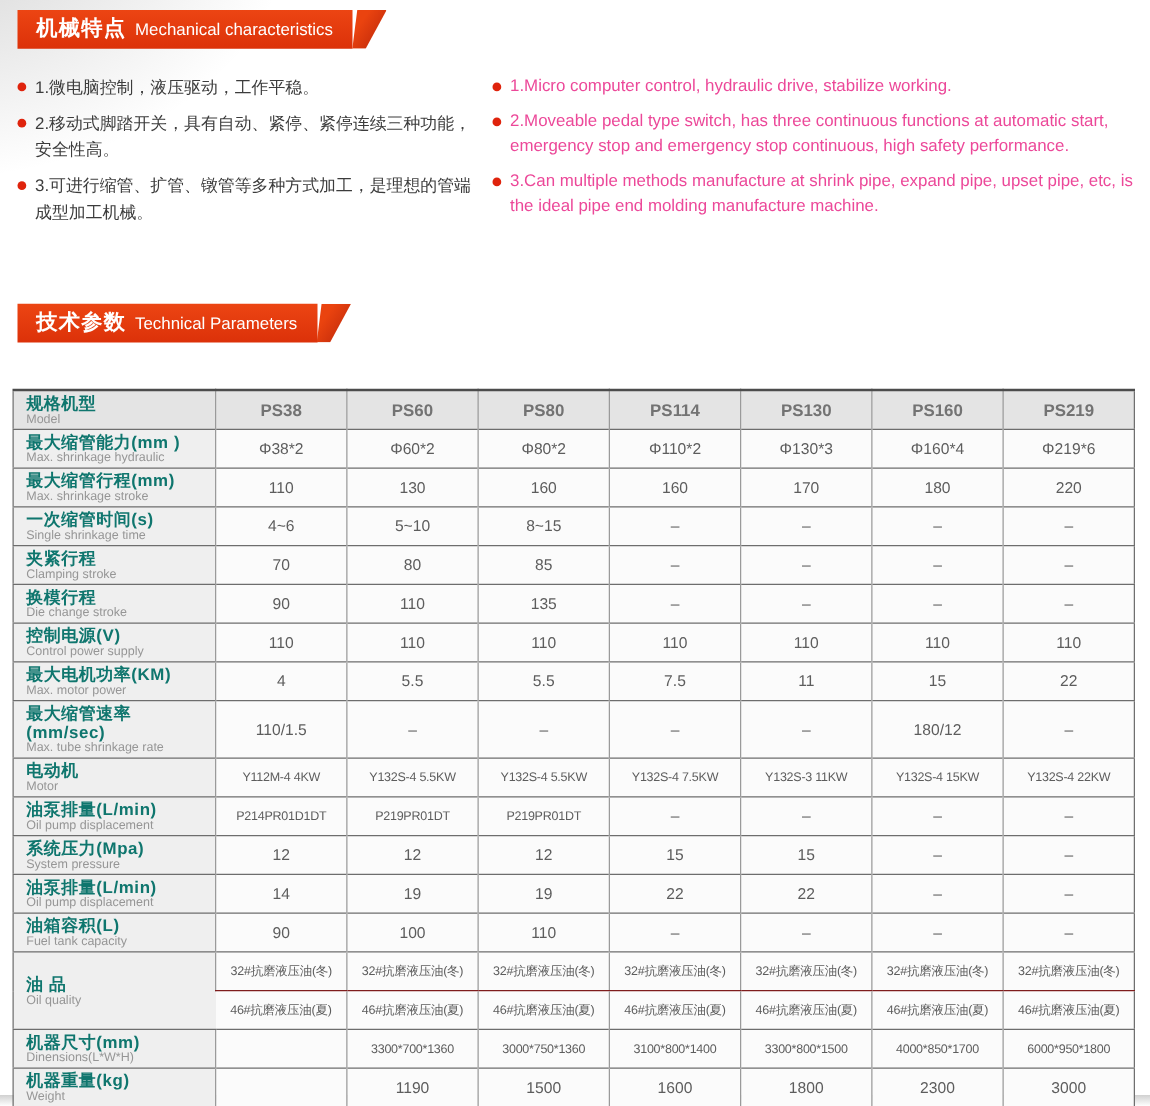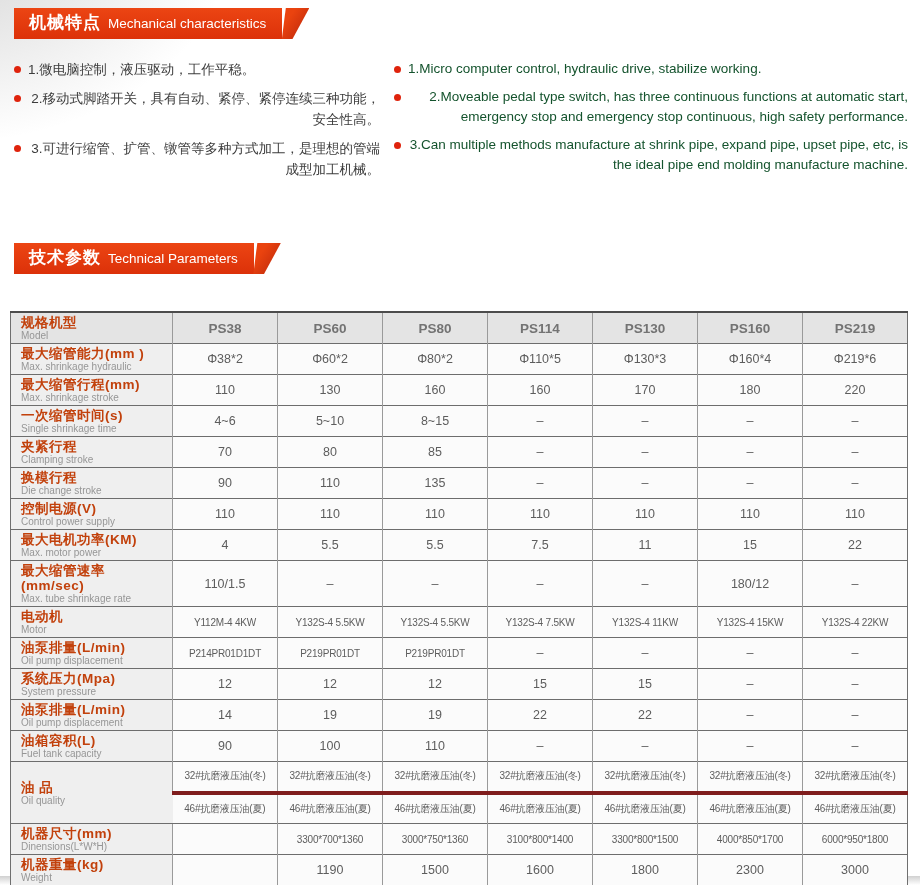--- a/index.html
+++ b/index.html
@@ -24,42 +24,42 @@
   .banner .zh { font-size:17px; font-weight:bold; letter-spacing:1px; }
   .banner .en { font-size:13.5px; margin-left:7px; }
   .banner1 { margin-top:8px; }
   .banner2 { margin-top:36px; }
 
   
   .features { display:flex; gap:14px; padding:20px 12px 0 14px; min-height:168px; align-items:flex-start; }
   .col-zh { width:366px; flex-shrink:0; }
   .col-en { flex:1; }
   .features ul { list-style:none; }
-  .features li { display:flex; gap:7px; margin-bottom:8px;text-align:right; }
+  .features li { display:flex; gap:7px; margin-bottom:8px; }
   .dot { flex-shrink:0; width:7px; height:7px; border-radius:50%; background:#df230c; margin-top:7px; }
   .col-zh .btxt { font-size:13.5px; line-height:21px; color:#3c3c3c; }
-  .col-en .btxt { font-size:13.5px; line-height:20px; color:#14532d; }
+  .col-en .btxt { font-size:13.5px; line-height:20px; color:#ec4899; }
 
   
   .table-wrap { margin:37px 10px 0 10px; }
   table { width:898px; border-collapse:collapse; table-layout:fixed;
           border:1px solid #6f6f6f; border-top:2px solid #4c4c4c; }
   col.c-label { width:162px; }
   tr { height:31px; }
   tr.head { height:30px; }
   th, td { border-left:1px solid #9a9a9a; border-top:1px solid #6d6d6d; vertical-align:middle; }
   th:first-child, td:first-child { border-left:none; }
   tr.head th { background:#e4e4e4; }
   th.model { font-size:13.5px; font-weight:bold; color:#737373; text-align:center; }
   td.lbl, th.lbl { background:#efefef; text-align:left; padding:2px 4px 2px 10px; }
-  .lbl .zh { display:block; font-size:13.5px; font-weight:bold; color:#c2410c; line-height:15px; letter-spacing:.5px; }
+  .lbl .zh { display:block; font-size:13.5px; font-weight:bold; color:#0f766e; line-height:15px; letter-spacing:.5px; }
   .lbl .en { display:block; font-size:10px; font-weight:normal; color:#969696; line-height:11px; }
   td.val { background:#fbfbfb; text-align:center; font-size:12.5px; color:#5d5d5d; }
   td.val.compact { font-size:10px; letter-spacing:-.2px; }
-  tr.oil-top td.val { border-bottom:4px solid #7f1d1d; }
+  tr.oil-top td.val { border-bottom:1px solid #7f1d1d; }
   tr.oil-bottom td.val { border-top:none; }
 </style>
 </head>
 <body>
 
 <div class="page">
   <div class="content">
 
     <div class="banner banner1">
       <span class="zh">机械特点</span><span class="en">Mechanical characteristics</span>
@@ -131,21 +131,21 @@
               <th class="model">PS219</th>
             </tr>
             <tr>
               <td class="lbl">
                 <span class="zh">最大缩管能力(mm )</span>
                 <span class="en">Max. shrinkage hydraulic</span>
               </td>
               <td class="val">Φ38*2</td>
               <td class="val">Φ60*2</td>
               <td class="val">Φ80*2</td>
-              <td class="val">Φ110*5</td>
+              <td class="val">Φ110*2</td>
               <td class="val">Φ130*3</td>
               <td class="val">Φ160*4</td>
               <td class="val">Φ219*6</td>
             </tr>
             <tr>
               <td class="lbl">
                 <span class="zh">最大缩管行程(mm)</span>
                 <span class="en">Max. shrinkage stroke</span>
               </td>
               <td class="val">110</td>
@@ -236,21 +236,21 @@
             </tr>
             <tr>
               <td class="lbl">
                 <span class="zh">电动机</span>
                 <span class="en">Motor</span>
               </td>
               <td class="val compact">Y112M-4 4KW</td>
               <td class="val compact">Y132S-4 5.5KW</td>
               <td class="val compact">Y132S-4 5.5KW</td>
               <td class="val compact">Y132S-4 7.5KW</td>
-              <td class="val compact">Y132S-4 11KW</td>
+              <td class="val compact">Y132S-3 11KW</td>
               <td class="val compact">Y132S-4 15KW</td>
               <td class="val compact">Y132S-4 22KW</td>
             </tr>
             <tr>
               <td class="lbl">
                 <span class="zh">油泵排量(L/min)</span>
                 <span class="en">Oil pump displacement</span>
               </td>
               <td class="val compact">P214PR01D1DT</td>
               <td class="val compact">P219PR01DT</td>

